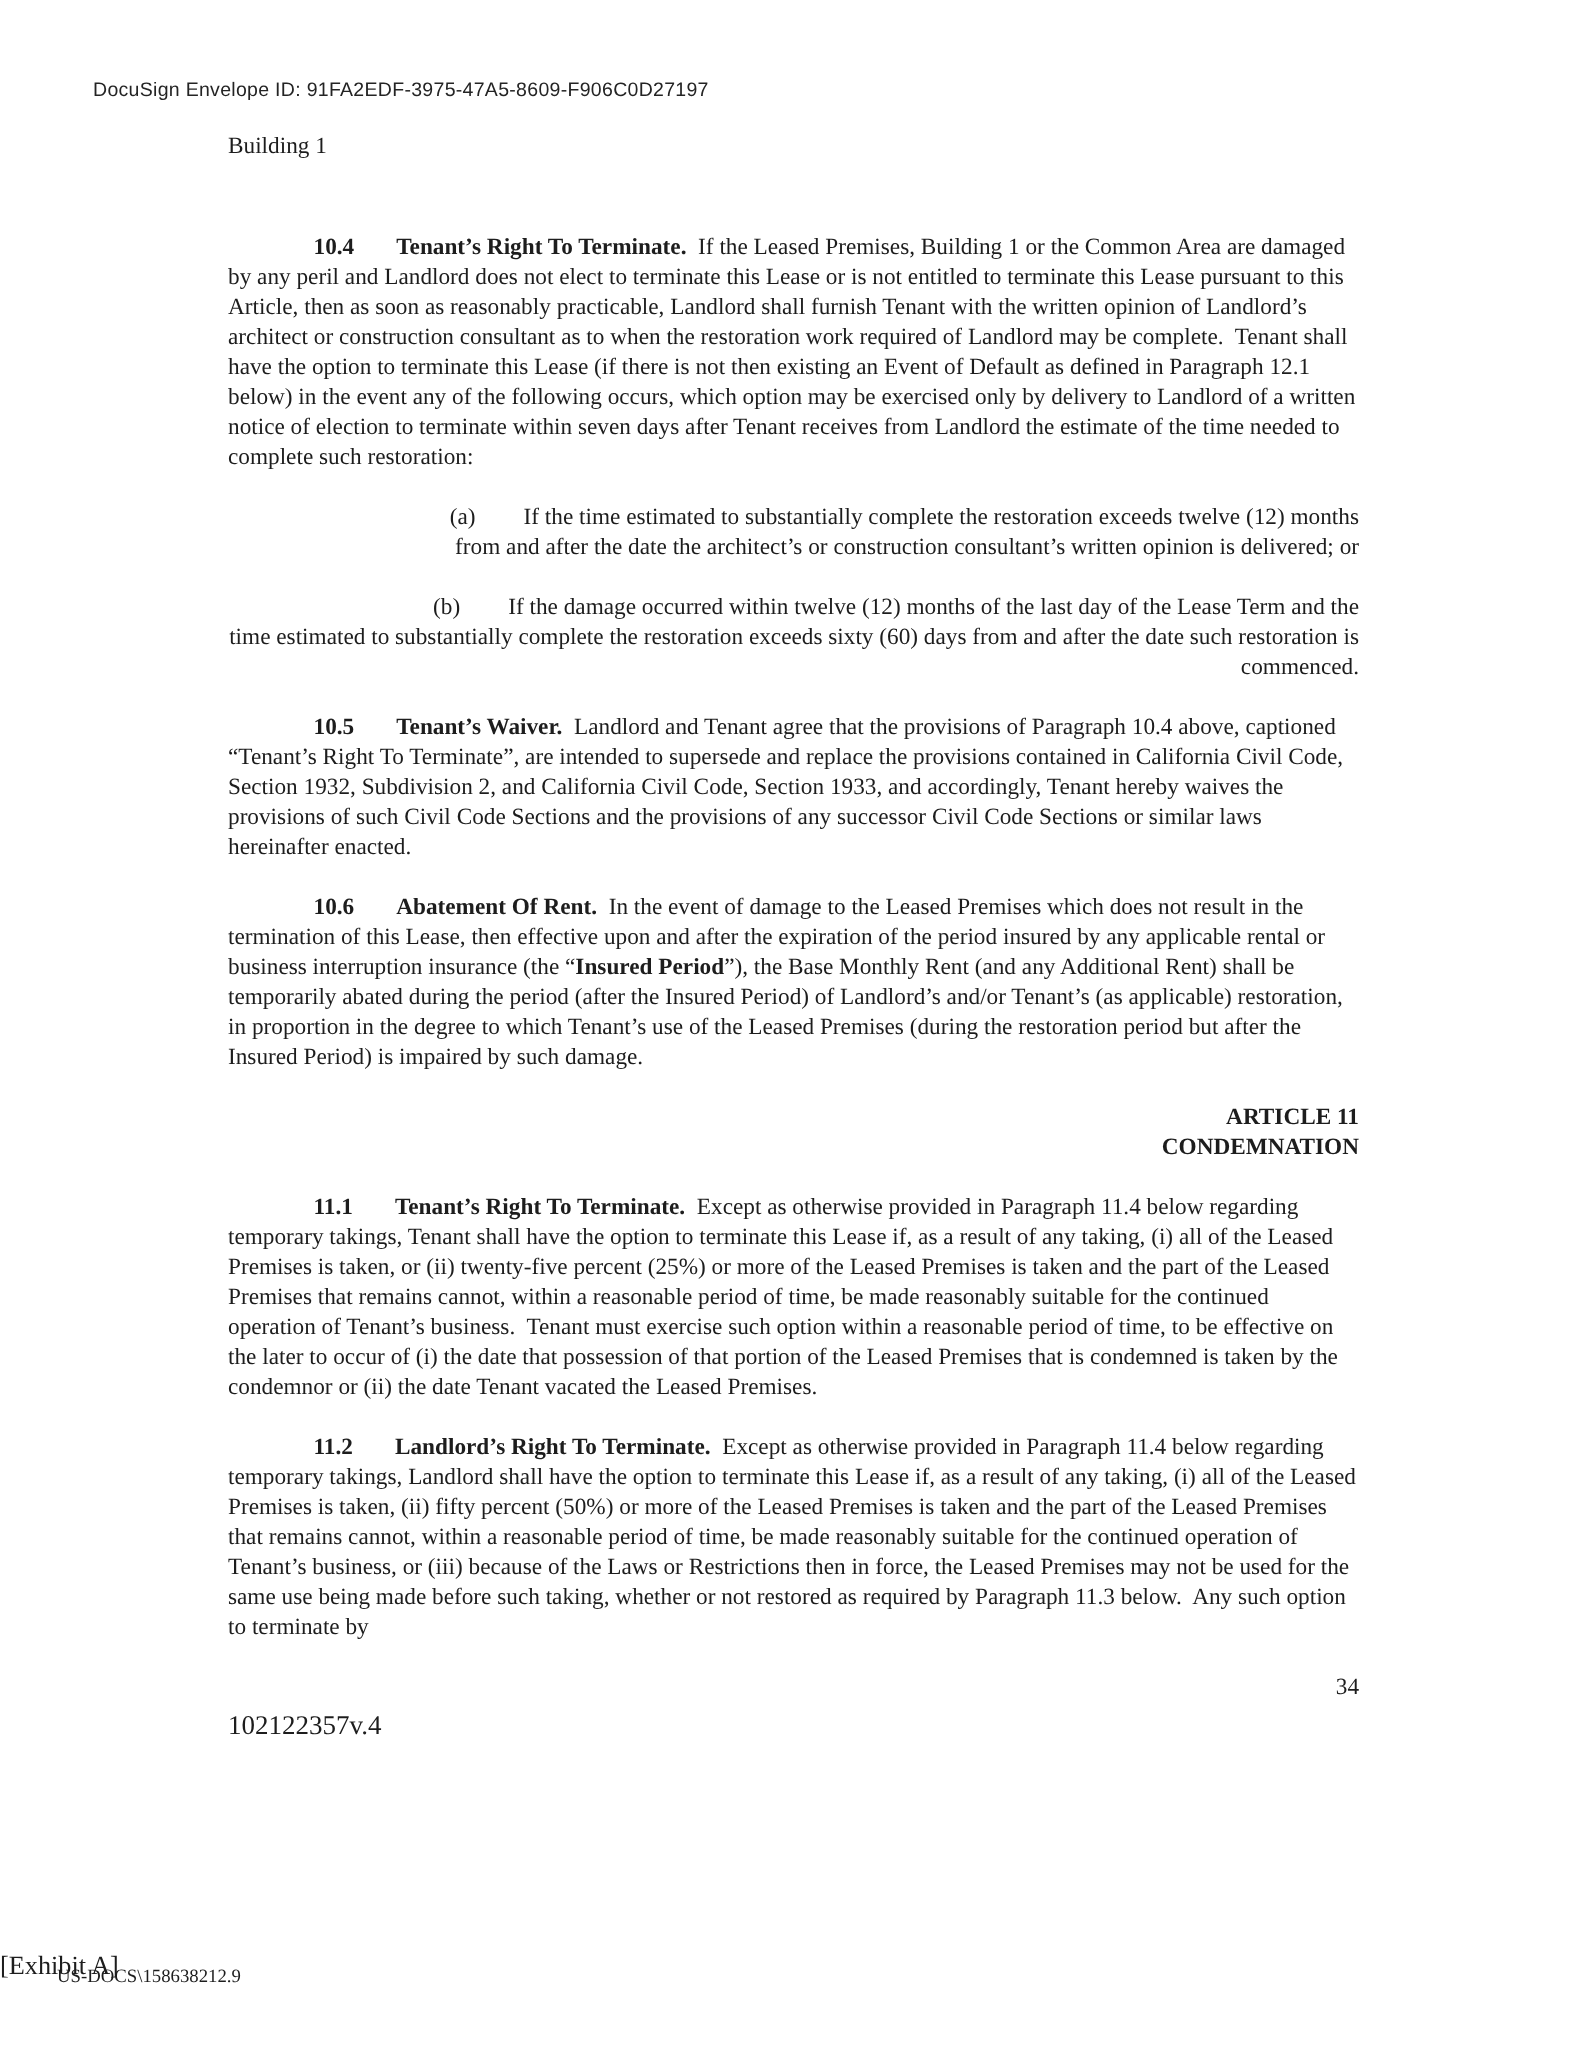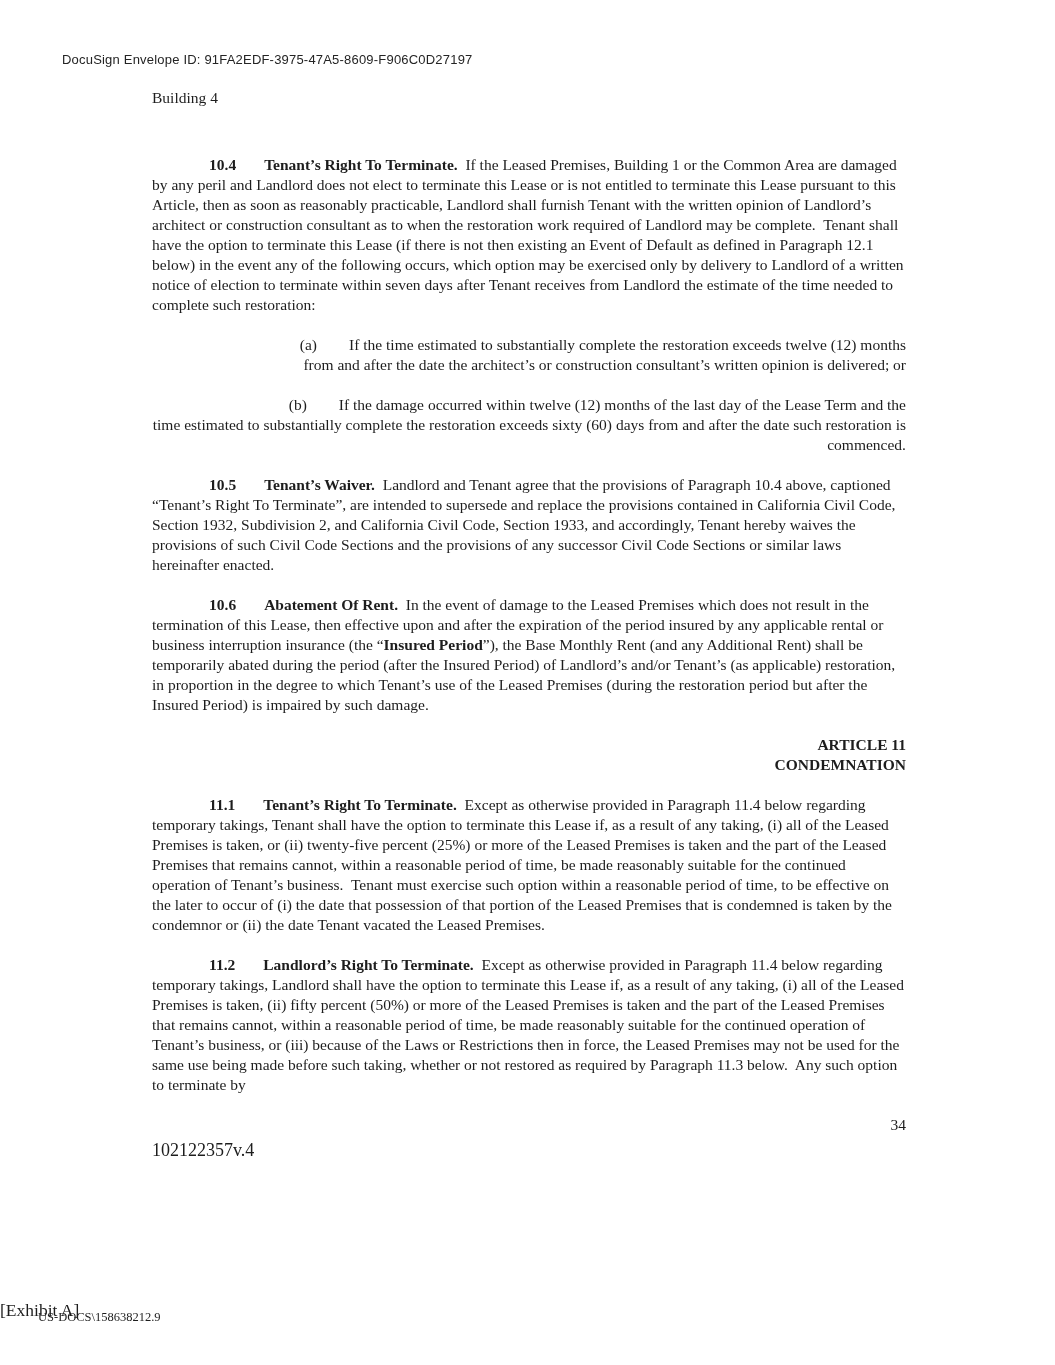--- a/index.html
+++ b/index.html
@@ -29,21 +29,21 @@
   .exhibit { position:absolute; left:0; top:0; width:100%; text-align:left; font-size:17.5px; }
 </style>
 </head>
 <body>
 
 <div class="page">
 
   <div class="docusign">DocuSign Envelope ID: 91FA2EDF-3975-47A5-8609-F906C0D27197</div>
 
   <div class="content">
-    <div class="building">Building 4</div>
+    <div class="building">Building 1</div>
 
     <div id="blocks-host">
         <p class="para indent-num"><span class="bold">10.4</span><span class="tab"></span><span class="bold">Tenant’s Right To Terminate.</span><span>  If the Leased Premises, Building 1 or the Common Area are damaged by any peril and Landlord does not elect to terminate this Lease or is not entitled to terminate this Lease pursuant to this Article, then as soon as reasonably practicable, Landlord shall furnish Tenant with the written opinion of Landlord’s architect or construction consultant as to when the restoration work required of Landlord may be complete.  Tenant shall have the option to terminate this Lease (if there is not then existing an Event of Default as defined in Paragraph 12.1 below) in the event any of the following occurs, which option may be exercised only by delivery to Landlord of a written notice of election to terminate within seven days after Tenant receives from Landlord the estimate of the time needed to complete such restoration:</span></p>
         <p class="para indent-sub"><span class="">(a)</span><span class="tab-sub"></span><span>If the time estimated to substantially complete the restoration exceeds twelve (12) months from and after the date the architect’s or construction consultant’s written opinion is delivered; or</span></p>
         <p class="para indent-sub"><span class="">(b)</span><span class="tab-sub"></span><span>If the damage occurred within twelve (12) months of the last day of the Lease Term and the time estimated to substantially complete the restoration exceeds sixty (60) days from and after the date such restoration is commenced.</span></p>
         <p class="para indent-num"><span class="bold">10.5</span><span class="tab"></span><span class="bold">Tenant’s Waiver.</span><span>  Landlord and Tenant agree that the provisions of Paragraph 10.4 above, captioned “Tenant’s Right To Terminate”, are intended to supersede and replace the provisions contained in California Civil Code, Section 1932, Subdivision 2, and California Civil Code, Section 1933, and accordingly, Tenant hereby waives the provisions of such Civil Code Sections and the provisions of any successor Civil Code Sections or similar laws hereinafter enacted.</span></p>
         <p class="para indent-num"><span class="bold">10.6</span><span class="tab"></span><span class="bold">Abatement Of Rent.</span><span>  In the event of damage to the Leased Premises which does not result in the termination of this Lease, then effective upon and after the expiration of the period insured by any applicable rental or business interruption insurance (the “</span><span class="bold">Insured Period</span><span>”), the Base Monthly Rent (and any Additional Rent) shall be temporarily abated during the period (after the Insured Period) of Landlord’s and/or Tenant’s (as applicable) restoration, in proportion in the degree to which Tenant’s use of the Leased Premises (during the restoration period but after the Insured Period) is impaired by such damage.</span></p>
         <p class="para center-head">ARTICLE 11
 CONDEMNATION</p>
         <p class="para indent-num"><span class="bold">11.1</span><span class="tab"></span><span class="bold">Tenant’s Right To Terminate.</span><span>  Except as otherwise provided in Paragraph 11.4 below regarding temporary takings, Tenant shall have the option to terminate this Lease if, as a result of any taking, (i) all of the Leased Premises is taken, or (ii) twenty-five percent (25%) or more of the Leased Premises is taken and the part of the Leased Premises that remains cannot, within a reasonable period of time, be made reasonably suitable for the continued operation of Tenant’s business.  Tenant must exercise such option within a reasonable period of time, to be effective on the later to occur of (i) the date that possession of that portion of the Leased Premises that is condemned is taken by the condemnor or (ii) the date Tenant vacated the Leased Premises.</span></p>

